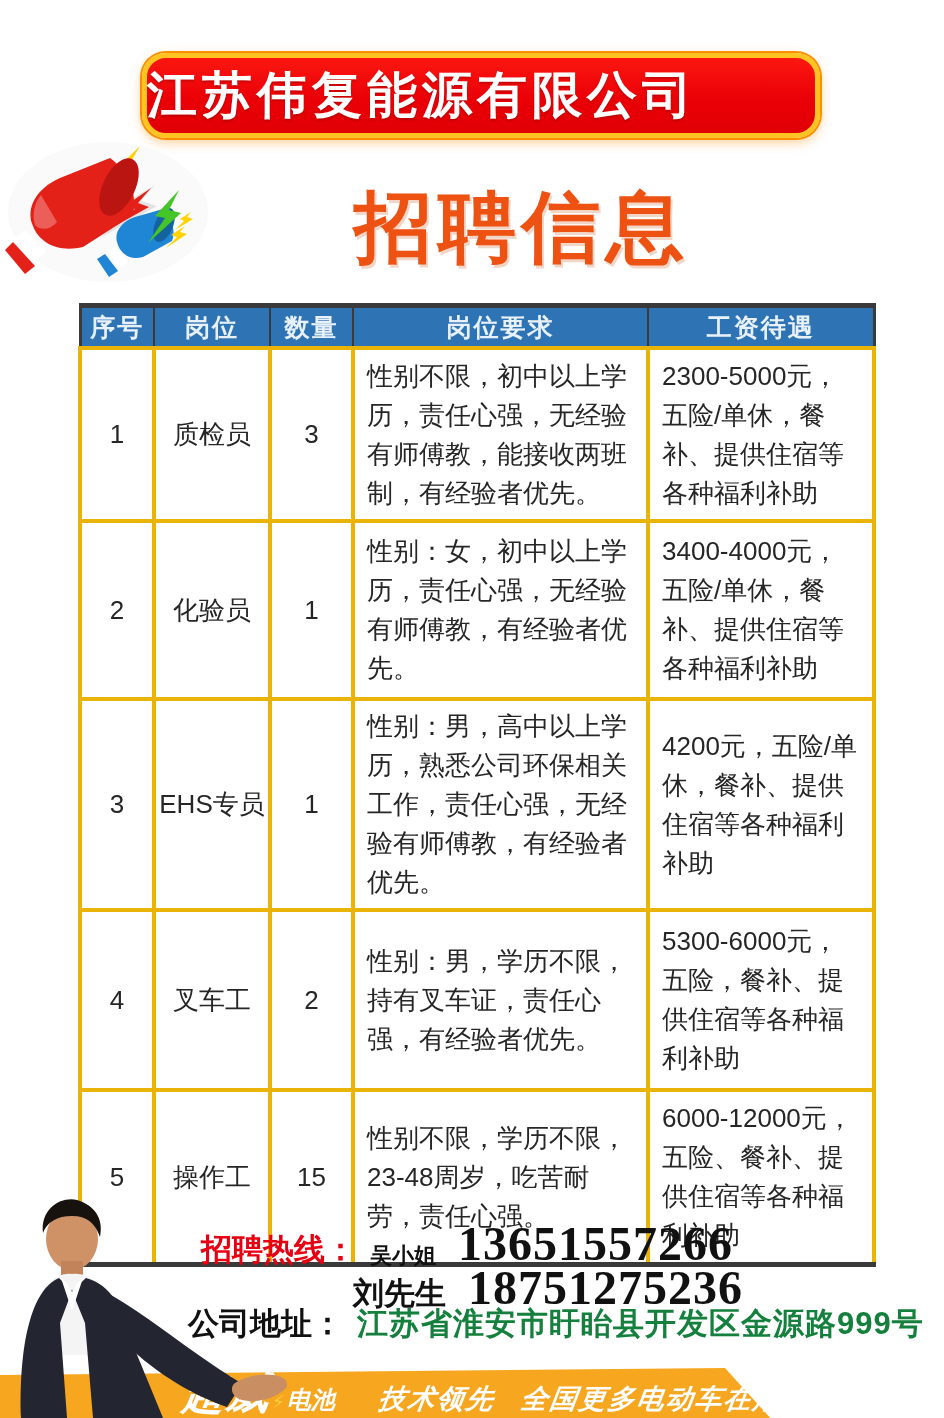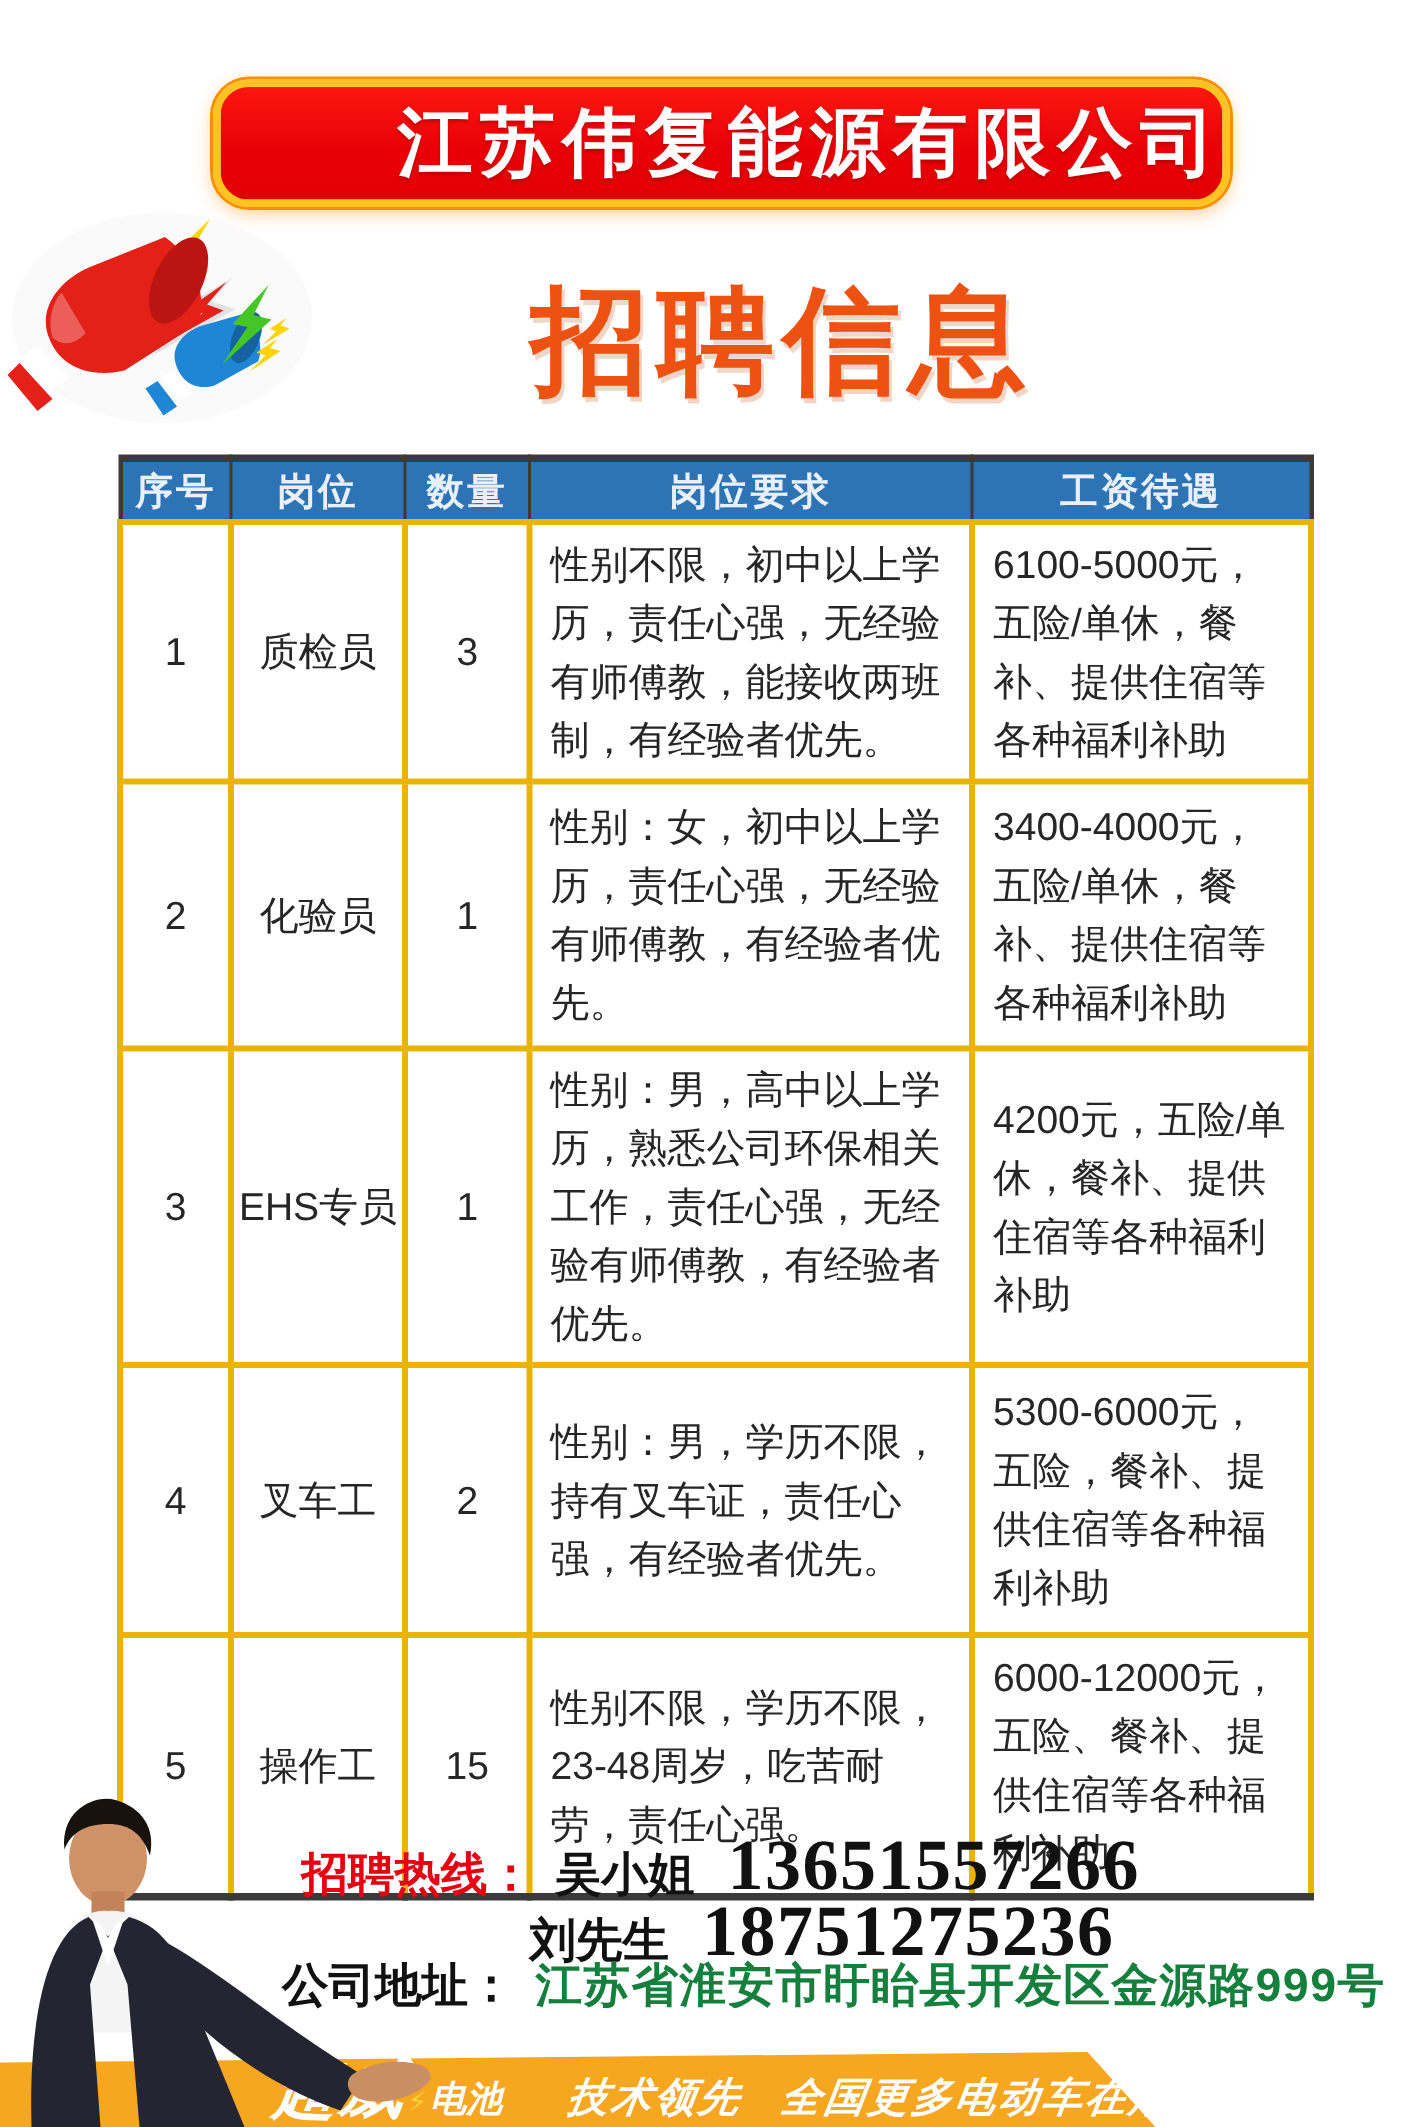--- a/index.html
+++ b/index.html
@@ -6,21 +6,21 @@
   .poster{
     position:relative;width:944px;height:1418px;background:#ffffff;overflow:hidden;
     font-family:"Liberation Sans","DejaVu Sans",sans-serif;
   }
   
   .company-banner{
     position:absolute;left:142px;top:53px;width:678px;height:85px;box-sizing:border-box;
     background:linear-gradient(180deg,#fb1710 0%,#ea0007 55%,#e00005 100%);
     border:5px solid #ffc421;border-radius:24px;
     box-shadow:0 0 0 2px #ff8d00,0 4px 12px rgba(255,140,0,.45);
-    display:flex;align-items:center;justify-content:flex-end;
+    display:flex;align-items:center;justify-content:flex-start;
   }
   .company-banner .txt{
     color:#ffffff;font-family:"Liberation Serif","DejaVu Serif",serif;font-weight:bold;
     font-size:50px;letter-spacing:5px;white-space:nowrap;
     text-shadow:0 2px 2px rgba(120,0,0,.35);
   }
   
   .poster-title{
     position:absolute;left:250px;top:176px;width:440px;text-align:right;
     font-family:"Liberation Serif","DejaVu Serif",serif;font-weight:bold;
@@ -44,21 +44,21 @@
   td.l{text-align:left;padding:6px 8px 6px 12px;}
   tr.r0 td{height:157px;} tr.r1 td{height:162px;} tr.r2 td{height:166px;}
   tr.r3 td{height:164px;} tr.r4 td{height:158px;}
   
   .contact-line{position:absolute;display:flex;align-items:flex-end;white-space:nowrap;margin-left:43px;}
   .line1{left:158px;top:1216px;}
   .line2{left:310px;top:1260px;}
   .line3{left:145px;top:1303px;}
   .lbl-red{color:#e60012;font-weight:bold;font-size:31px;}
   .lbl-blk{color:#111111;font-weight:bold;font-size:31px;}
-  .person{color:#111111;font-weight:bold;font-size:31px;margin-left:14px;}
+  .person{color:#111111;font-weight:bold;font-size:22px;margin-left:14px;}
   .phone{color:#111111;font-weight:bold;font-size:48px;margin-left:22px;
     font-family:"Liberation Serif","DejaVu Serif",serif;letter-spacing:1px;}
   .addr{color:#15803d;font-weight:bold;font-size:31px;margin-left:14px;letter-spacing:1px;}
   
   .footer-banner{
     position:absolute;left:0;top:1368px;width:944px;height:50px;background:#f6a61f;
     clip-path:polygon(0 14%,76.8% 0,81.6% 100%,0 100%);
   }
   .footer-content{
     position:absolute;left:183px;top:1372px;display:flex;align-items:baseline;
@@ -125,21 +125,21 @@
           <th>岗位要求</th>
           <th>工资待遇</th>
         </tr>
       </thead>
       <tbody>
         <tr class="r0">
           <td class="c">1</td>
           <td class="c">质检员</td>
           <td class="c">3</td>
           <td class="l">性别不限，初中以上学历，责任心强，无经验有师傅教，能接收两班制，有经验者优先。</td>
-          <td class="l">6100-5000元，五险/单休，餐补、提供住宿等各种福利补助</td>
+          <td class="l">2300-5000元，五险/单休，餐补、提供住宿等各种福利补助</td>
         </tr>
         <tr class="r1">
           <td class="c">2</td>
           <td class="c">化验员</td>
           <td class="c">1</td>
           <td class="l">性别：女，初中以上学历，责任心强，无经验有师傅教，有经验者优先。</td>
           <td class="l">3400-4000元，五险/单休，餐补、提供住宿等各种福利补助</td>
         </tr>
         <tr class="r2">
           <td class="c">3</td>

